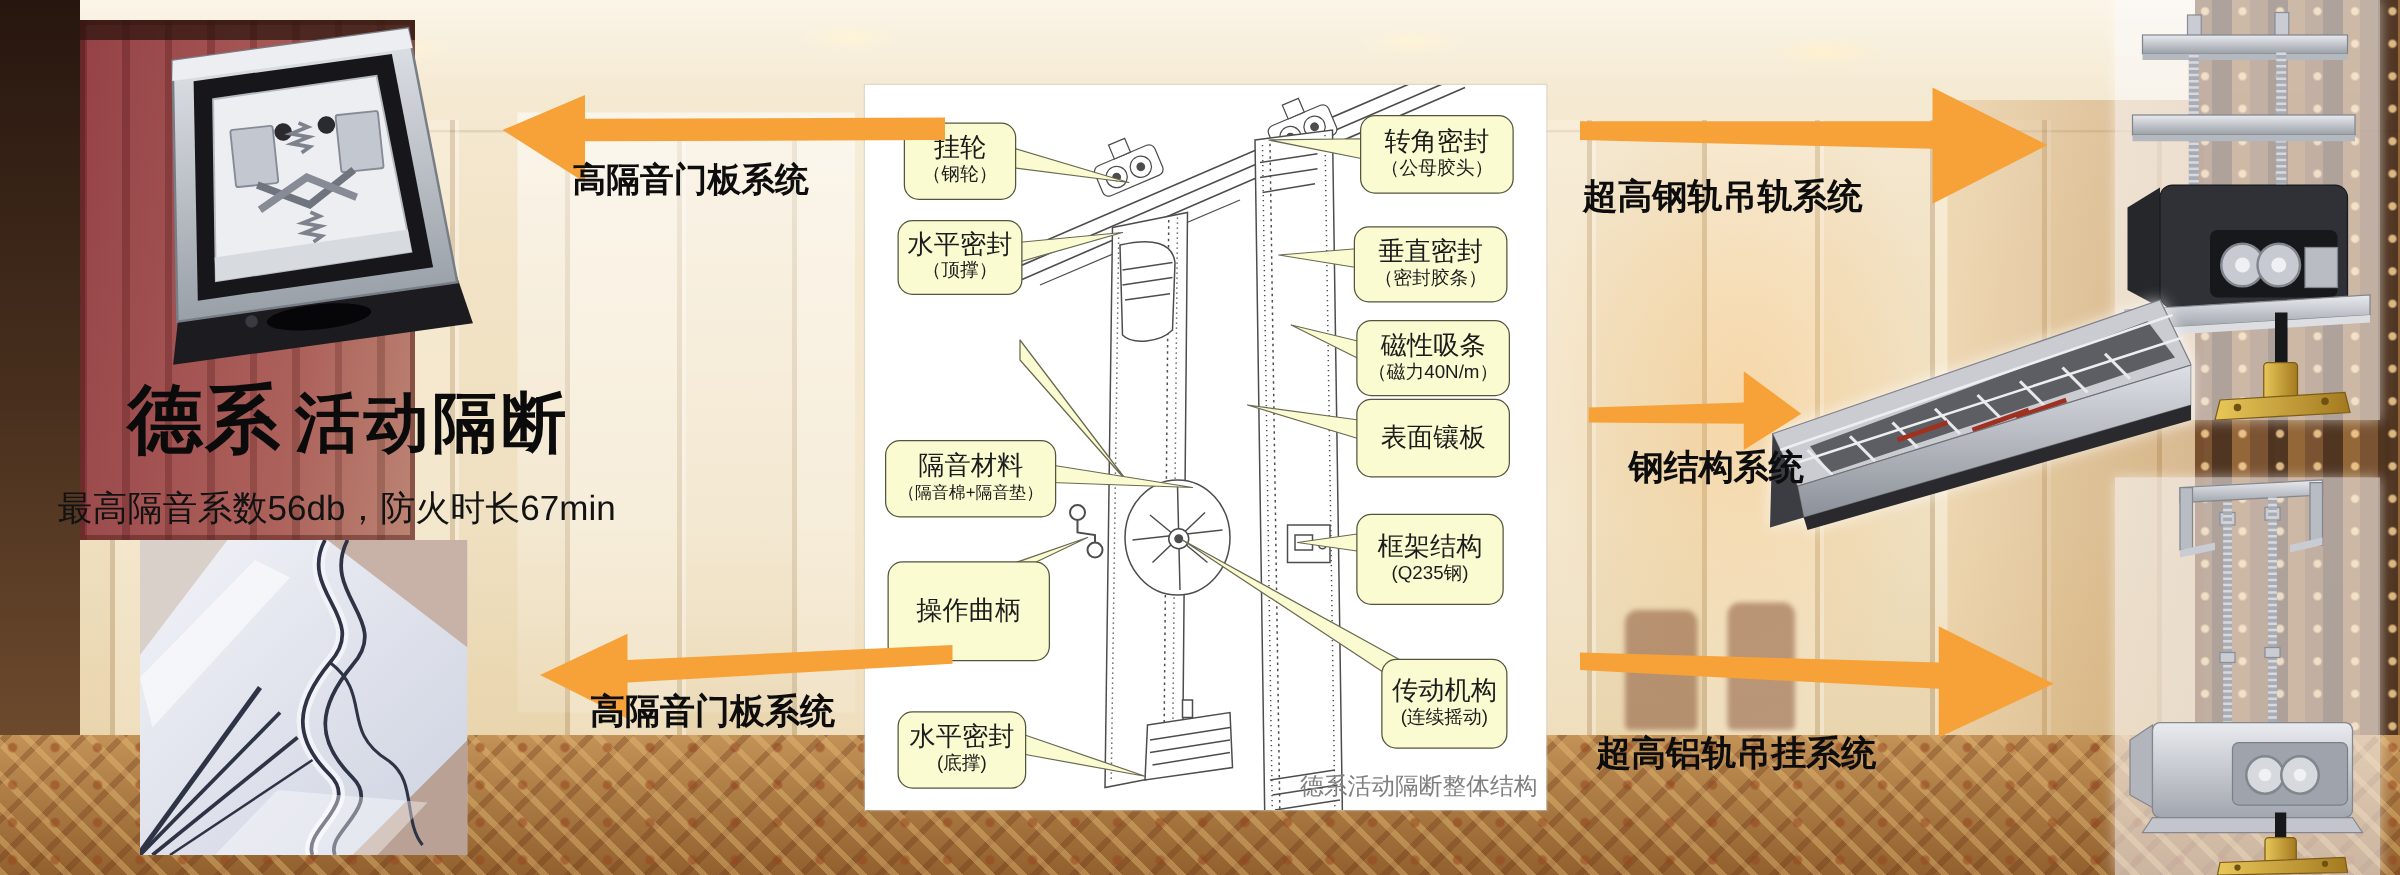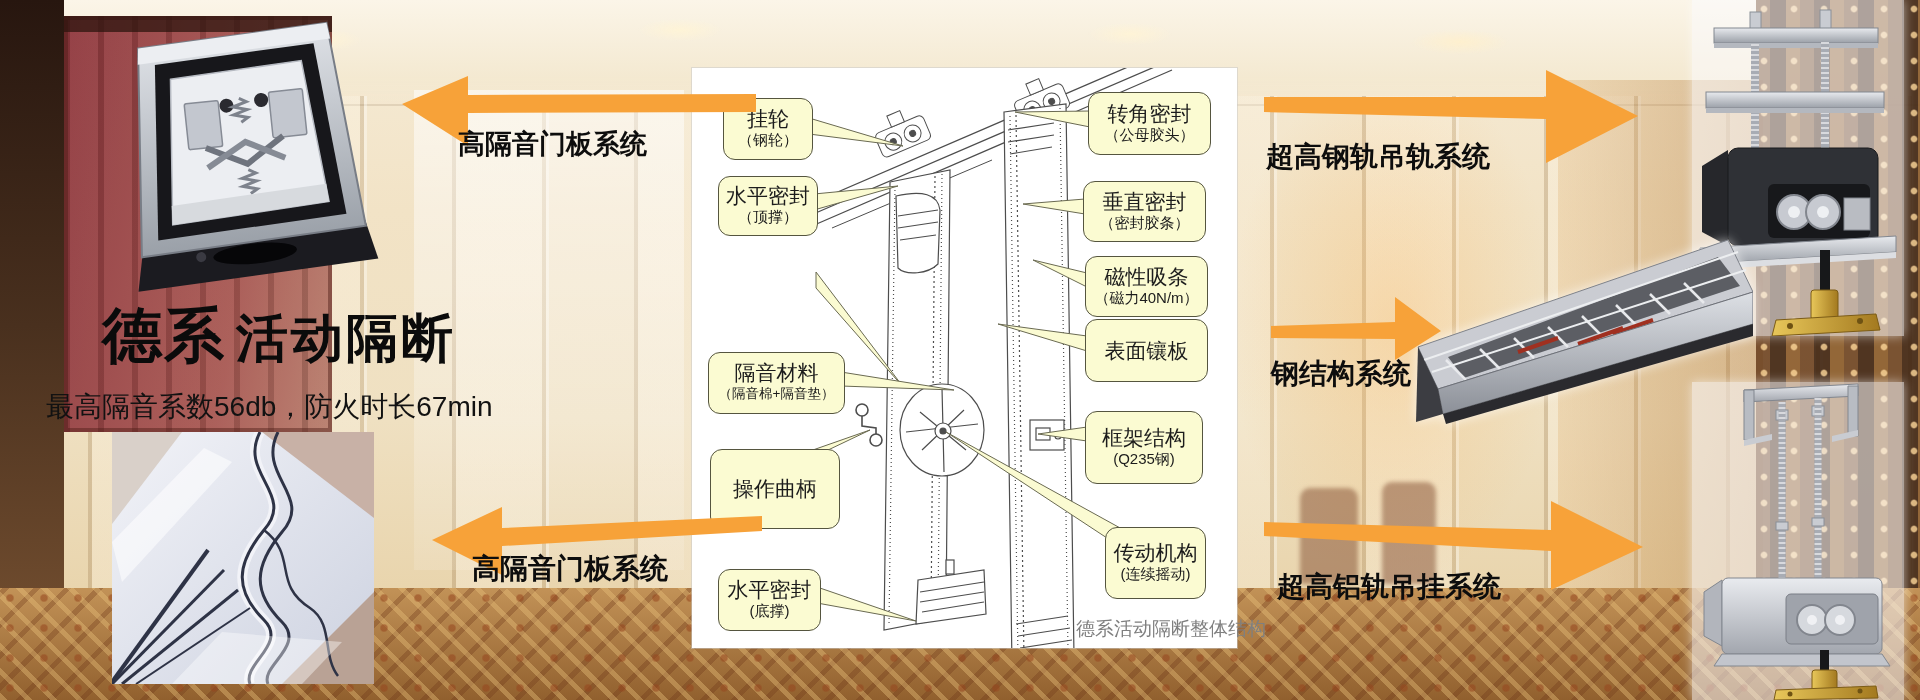--- a/index.html
+++ b/index.html
@@ -54,21 +54,21 @@
   .subtitle{left:46px;top:388px;font-size:28px;font-weight:500;color:#121212;white-space:nowrap;z-index:5;}
   
   .panel{left:692px;top:68px;width:545px;height:580px;background:#ffffff;z-index:4;
     box-shadow:0 0 0 1px rgba(200,200,200,.5);}
   .callout{position:absolute;display:flex;flex-direction:column;justify-content:center;align-items:center;
     background:var(--callout_bg,#FBFBD2);border:1.6px solid var(--callout_border,#55553f);
     border-radius:12px;color:#1c1c1c;text-align:center;z-index:3;}
   .callout .l1{font-size:21px;line-height:22px;font-weight:500;white-space:nowrap;}
   .callout .l2{font-size:15px;line-height:20px;white-space:nowrap;}
   .callout .l2.xs{font-size:13.5px;}
-  .caption{position:absolute;left:348px;top:548px;font-size:19px;color:#7f7f7f;white-space:nowrap;margin-left:36px;}
+  .caption{position:absolute;left:348px;top:548px;font-size:19px;color:#7f7f7f;white-space:nowrap;}
   .dsvg{position:absolute;left:0;top:0;}
   
   .arrows{left:0;top:0;z-index:6;pointer-events:none;}
   .arrow{fill:var(--arrow,#F7A239);}
   .alabel{position:absolute;font-weight:700;color:#0d0d0d;white-space:nowrap;z-index:7;}
   
   .photo{z-index:5;}
   .backing{background:rgba(252,252,255,.55);box-shadow:0 0 10px rgba(255,255,255,.55);z-index:4;}
 </style>
 </head>
@@ -272,22 +272,22 @@
   <svg class="abs arrows" width="1920" height="700" viewBox="0 0 1920 700">
     <polygon class="arrow" points="402,104 468,76 468,95 756,94 756,112 468,113 468,146"></polygon>
     <polygon class="arrow" points="432,540 502,507 502,528 762,516 762,531 502,546 502,575"></polygon>
     <polygon class="arrow" points="1638,116 1546,70 1546,97 1264,97 1264,112 1546,119 1546,163"></polygon>
     <polygon class="arrow" points="1441,331 1395,297 1395,322 1271,326 1271,338 1395,339 1395,360"></polygon>
     <polygon class="arrow" points="1643,547 1551,501 1551,530 1264,522 1264,536 1551,551 1551,590"></polygon>
   </svg>
   <div class="alabel" style="left:458px;top:126px;font-size:27px;">高隔音门板系统</div>
   <div class="alabel" style="left:472px;top:550px;font-size:28px;">高隔音门板系统</div>
   <div class="alabel" style="left:1266px;top:138px;font-size:28px;">超高钢轨吊轨系统</div>
-  <div class="alabel" style="left:1271px;top:355px;font-size:28px;">钢结构系统</div>
-  <div class="alabel" style="left:1277px;top:568px;font-size:28px;">超高铝轨吊挂系统</div>
+  <div class="alabel" style="left:1271px;top:355px;font-size:28px;padding-left:32px;">钢结构系统</div>
+  <div class="alabel" style="left:1277px;top:584px;font-size:28px;">超高铝轨吊挂系统</div>
 
   <div class="abs backing" style="left:1692px;top:0;width:212px;height:336px;"></div>
   <svg class="abs photo" style="left:1692px;top:0;" width="212" height="336" viewBox="0 0 212 336">
     <defs>
       <linearGradient id="silC" x1="0" y1="0" x2="0" y2="1">
         <stop offset="0" stop-color="#e8eaee"></stop>
           <stop offset="1" stop-color="#9ba0a8"></stop>
       </linearGradient>
       <linearGradient id="brassC" x1="0" y1="0" x2="1" y2="0">
         <stop offset="0" stop-color="#e8c75a"></stop>

